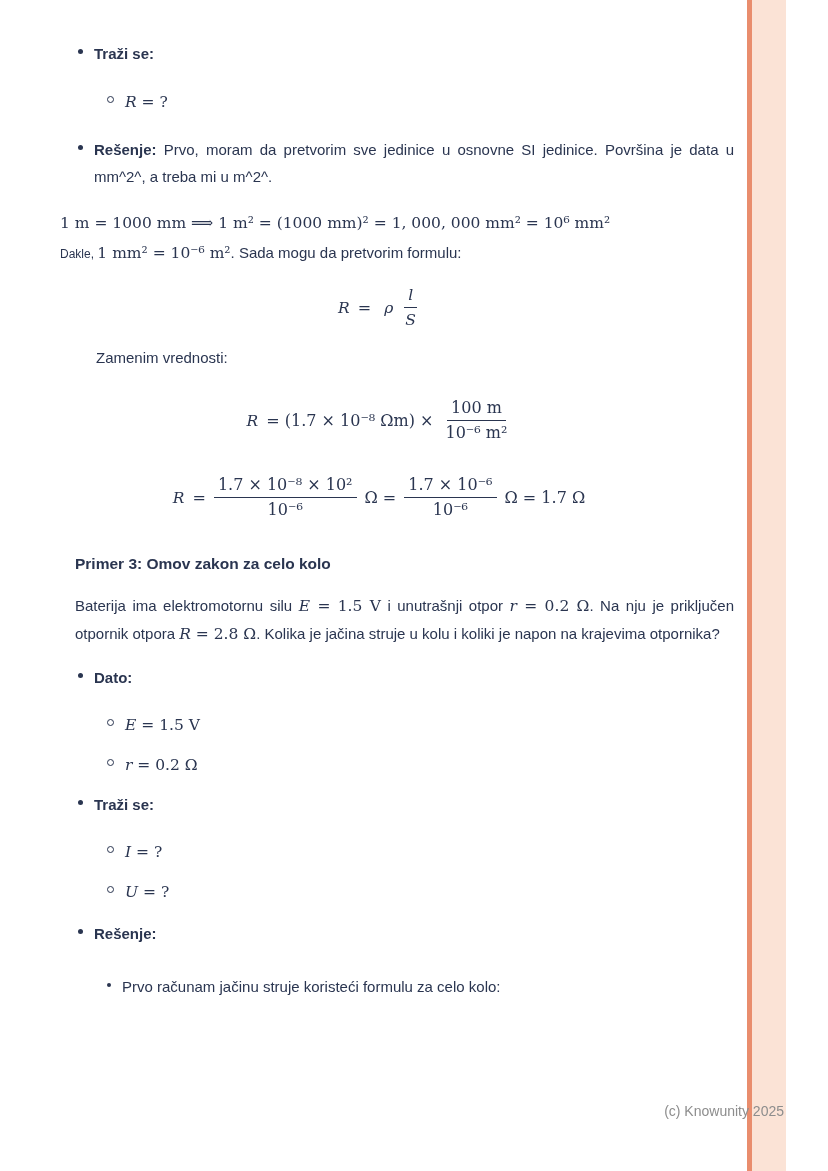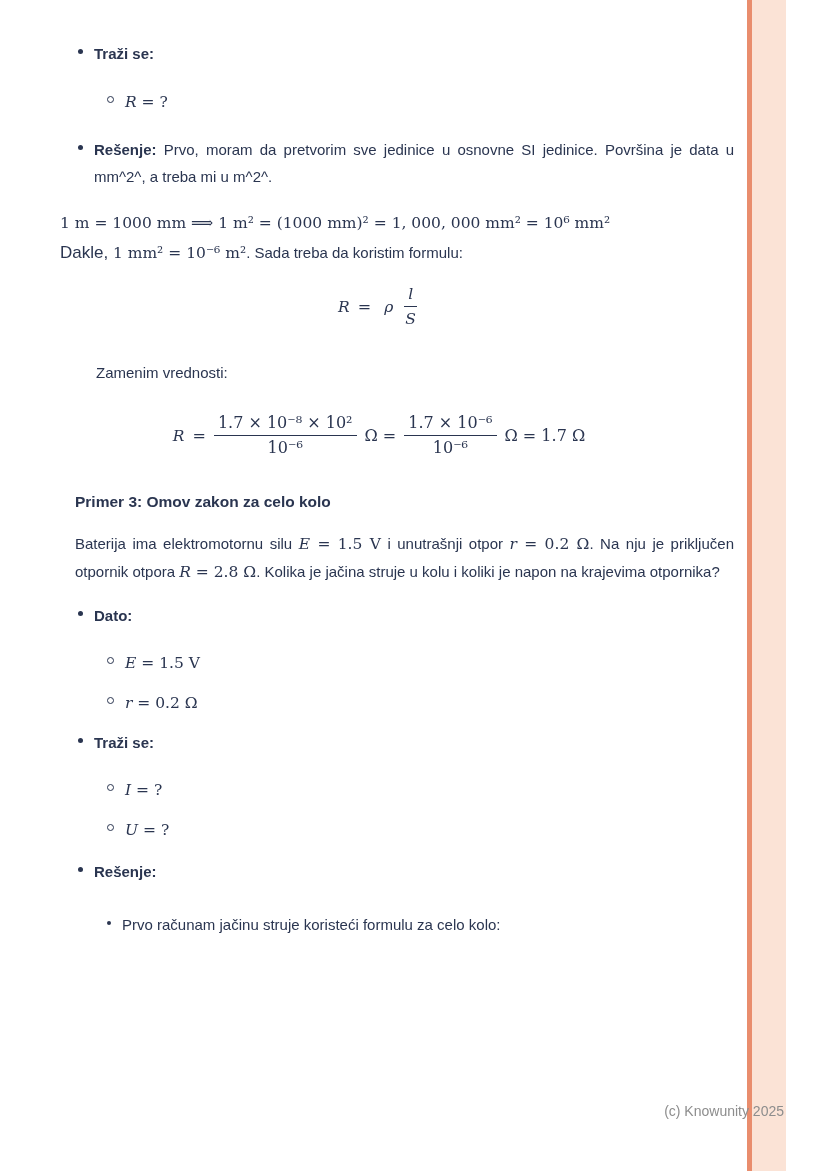--- a/index.html
+++ b/index.html
@@ -41,21 +41,21 @@
   .footer{position:absolute;right:44px;bottom:52px;font-size:14px;color:#8d8d8d;z-index:2;}
   .it{font-style:italic;}
   
   .mb21{margin-bottom:21px;}
   .mb20{margin-bottom:20px;}
   .mb18{margin-bottom:18px;}
   .mb16{margin-bottom:16px;}
   .mb14{margin-bottom:14px;}
   .mb12{margin-bottom:12px;}
   .mb26{margin-bottom:26px;}
-  .mb28{margin-bottom:28px;}
+  .mb28{margin-bottom:12px;}
   .mb30{margin-bottom:30px;}
   .mb22{margin-bottom:22px;}
 </style>
 </head>
 <body>
 
 <div class="page">
   <div class="accent-band"></div>
   <div class="accent-stripe"></div>
 
@@ -70,32 +70,38 @@
       <p class="w2"><span class="mv">R</span><span class="mi"> = ?</span></p>
     </div>
 
     <div class="li l1 mb18">
       <span class="marker disc"></span>
       <p class="w1 just"><b>Rešenje:</b><span> Prvo, moram da pretvorim sve jedinice u osnovne SI jedinice. Površina je data u mm^2^, a treba mi u m^2^.</span></p>
     </div>
 
     <div class="mathblock mb16">
       <div>1 m = 1000 mm  ⟹  1 m² = (1000 mm)² = 1, 000, 000 mm² = 10⁶ mm²</div>
-      <div><span style="font-family:'Liberation Sans',sans-serif;font-size:17px;">Dakle, </span><span>1 mm² = 10⁻⁶ m²</span><span style="font-family:'Liberation Sans',sans-serif;font-size:15px;">. Sada treba da koristim formulu:</span></div>
+      <div><span style="font-family:'Liberation Sans',sans-serif;font-size:12px;">Dakle, </span><span>1 mm² = 10⁻⁶ m²</span><span style="font-family:'Liberation Sans',sans-serif;font-size:15px;">. Sada mogu da pretvorim formulu:</span></div>
     </div>
 
     <div class="display mb28">
       <span class="piece mv">R</span><span class="piece">= </span><span class="piece mv">ρ</span><span class="frac">
           <span class="num mv">l</span>
           <span class="den mv">S</span>
         </span>
     </div>
 
     <div class="para mb26" style="margin-left:96px;">Zamenim vrednosti:</div>
 
+    <div class="display mb30">
+      <span class="piece mv">R</span><span class="piece">= (1.7 × 10⁻⁸ Ωm) ×</span><span class="frac">
+          <span class="num">100 m</span>
+          <span class="den">10⁻⁶ m²</span>
+        </span>
+    </div>
 
     <div class="display mb30">
       <span class="piece mv">R</span><span class="piece">=</span><span class="frac">
           <span class="num">1.7 × 10⁻⁸ × 10²</span>
           <span class="den">10⁻⁶</span>
         </span><span class="piece">Ω =</span><span class="frac">
           <span class="num">1.7 × 10⁻⁶</span>
           <span class="den">10⁻⁶</span>
         </span><span class="piece">Ω = 1.7 Ω</span>
     </div>

